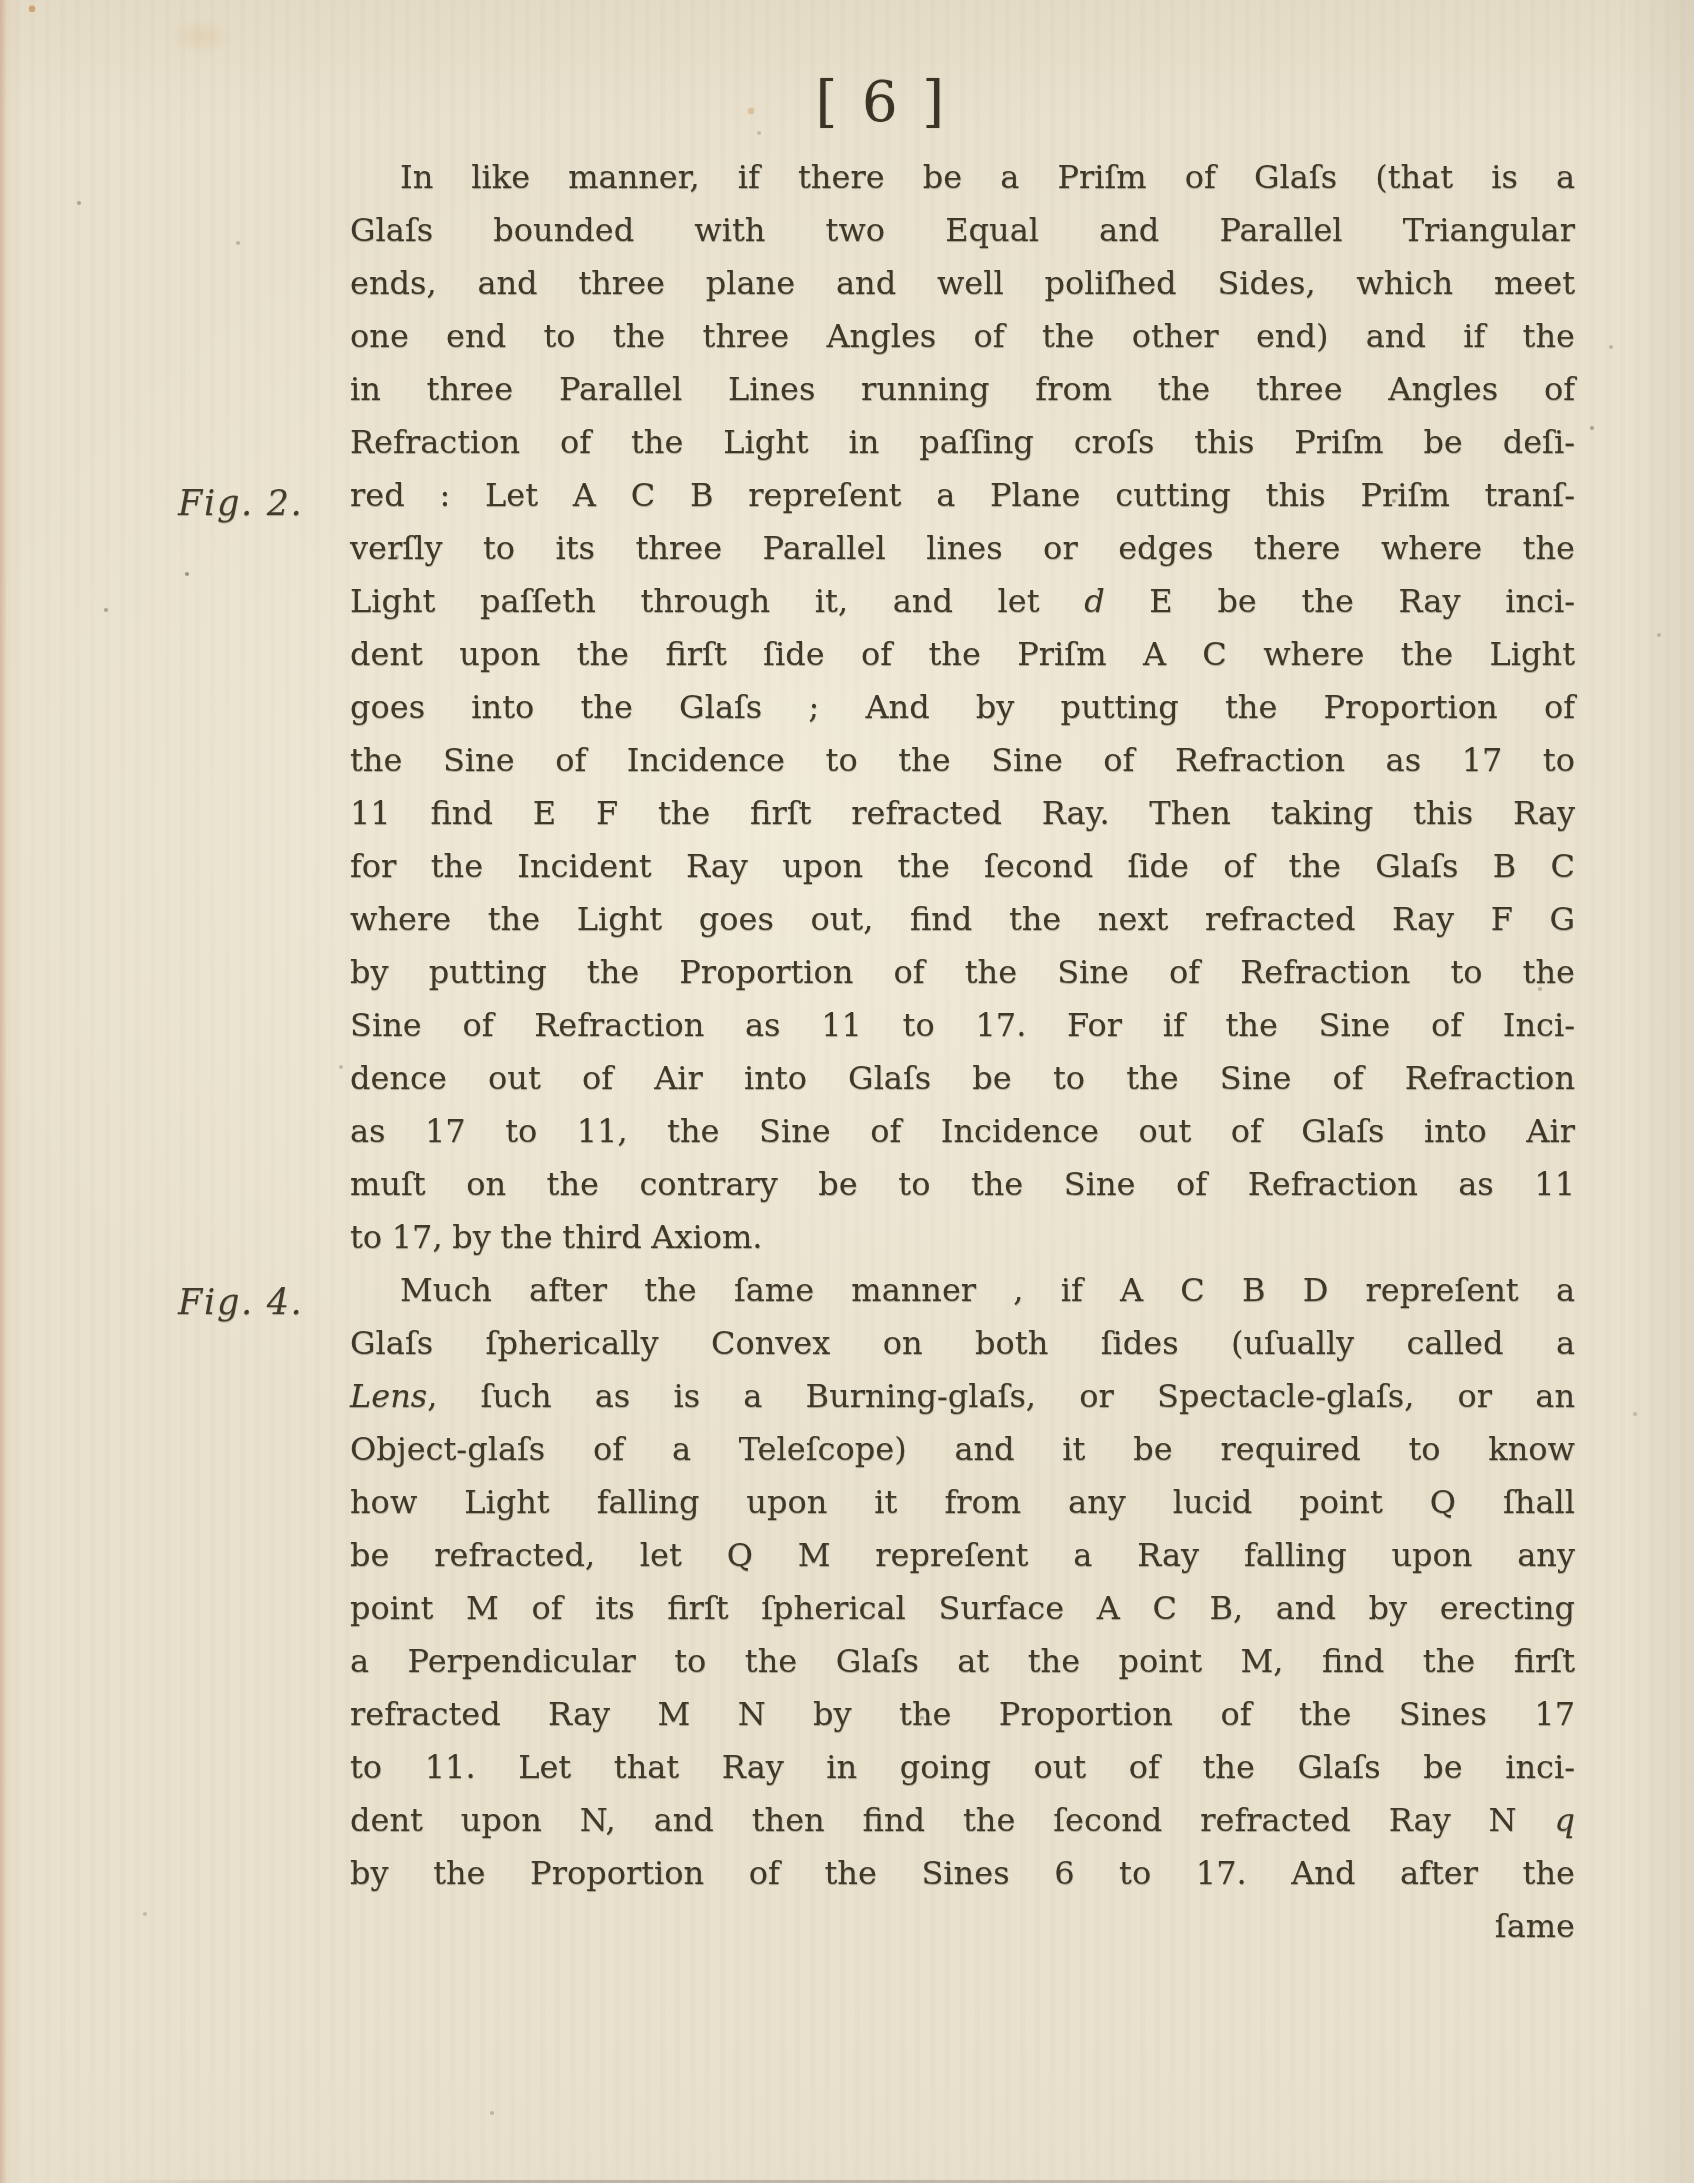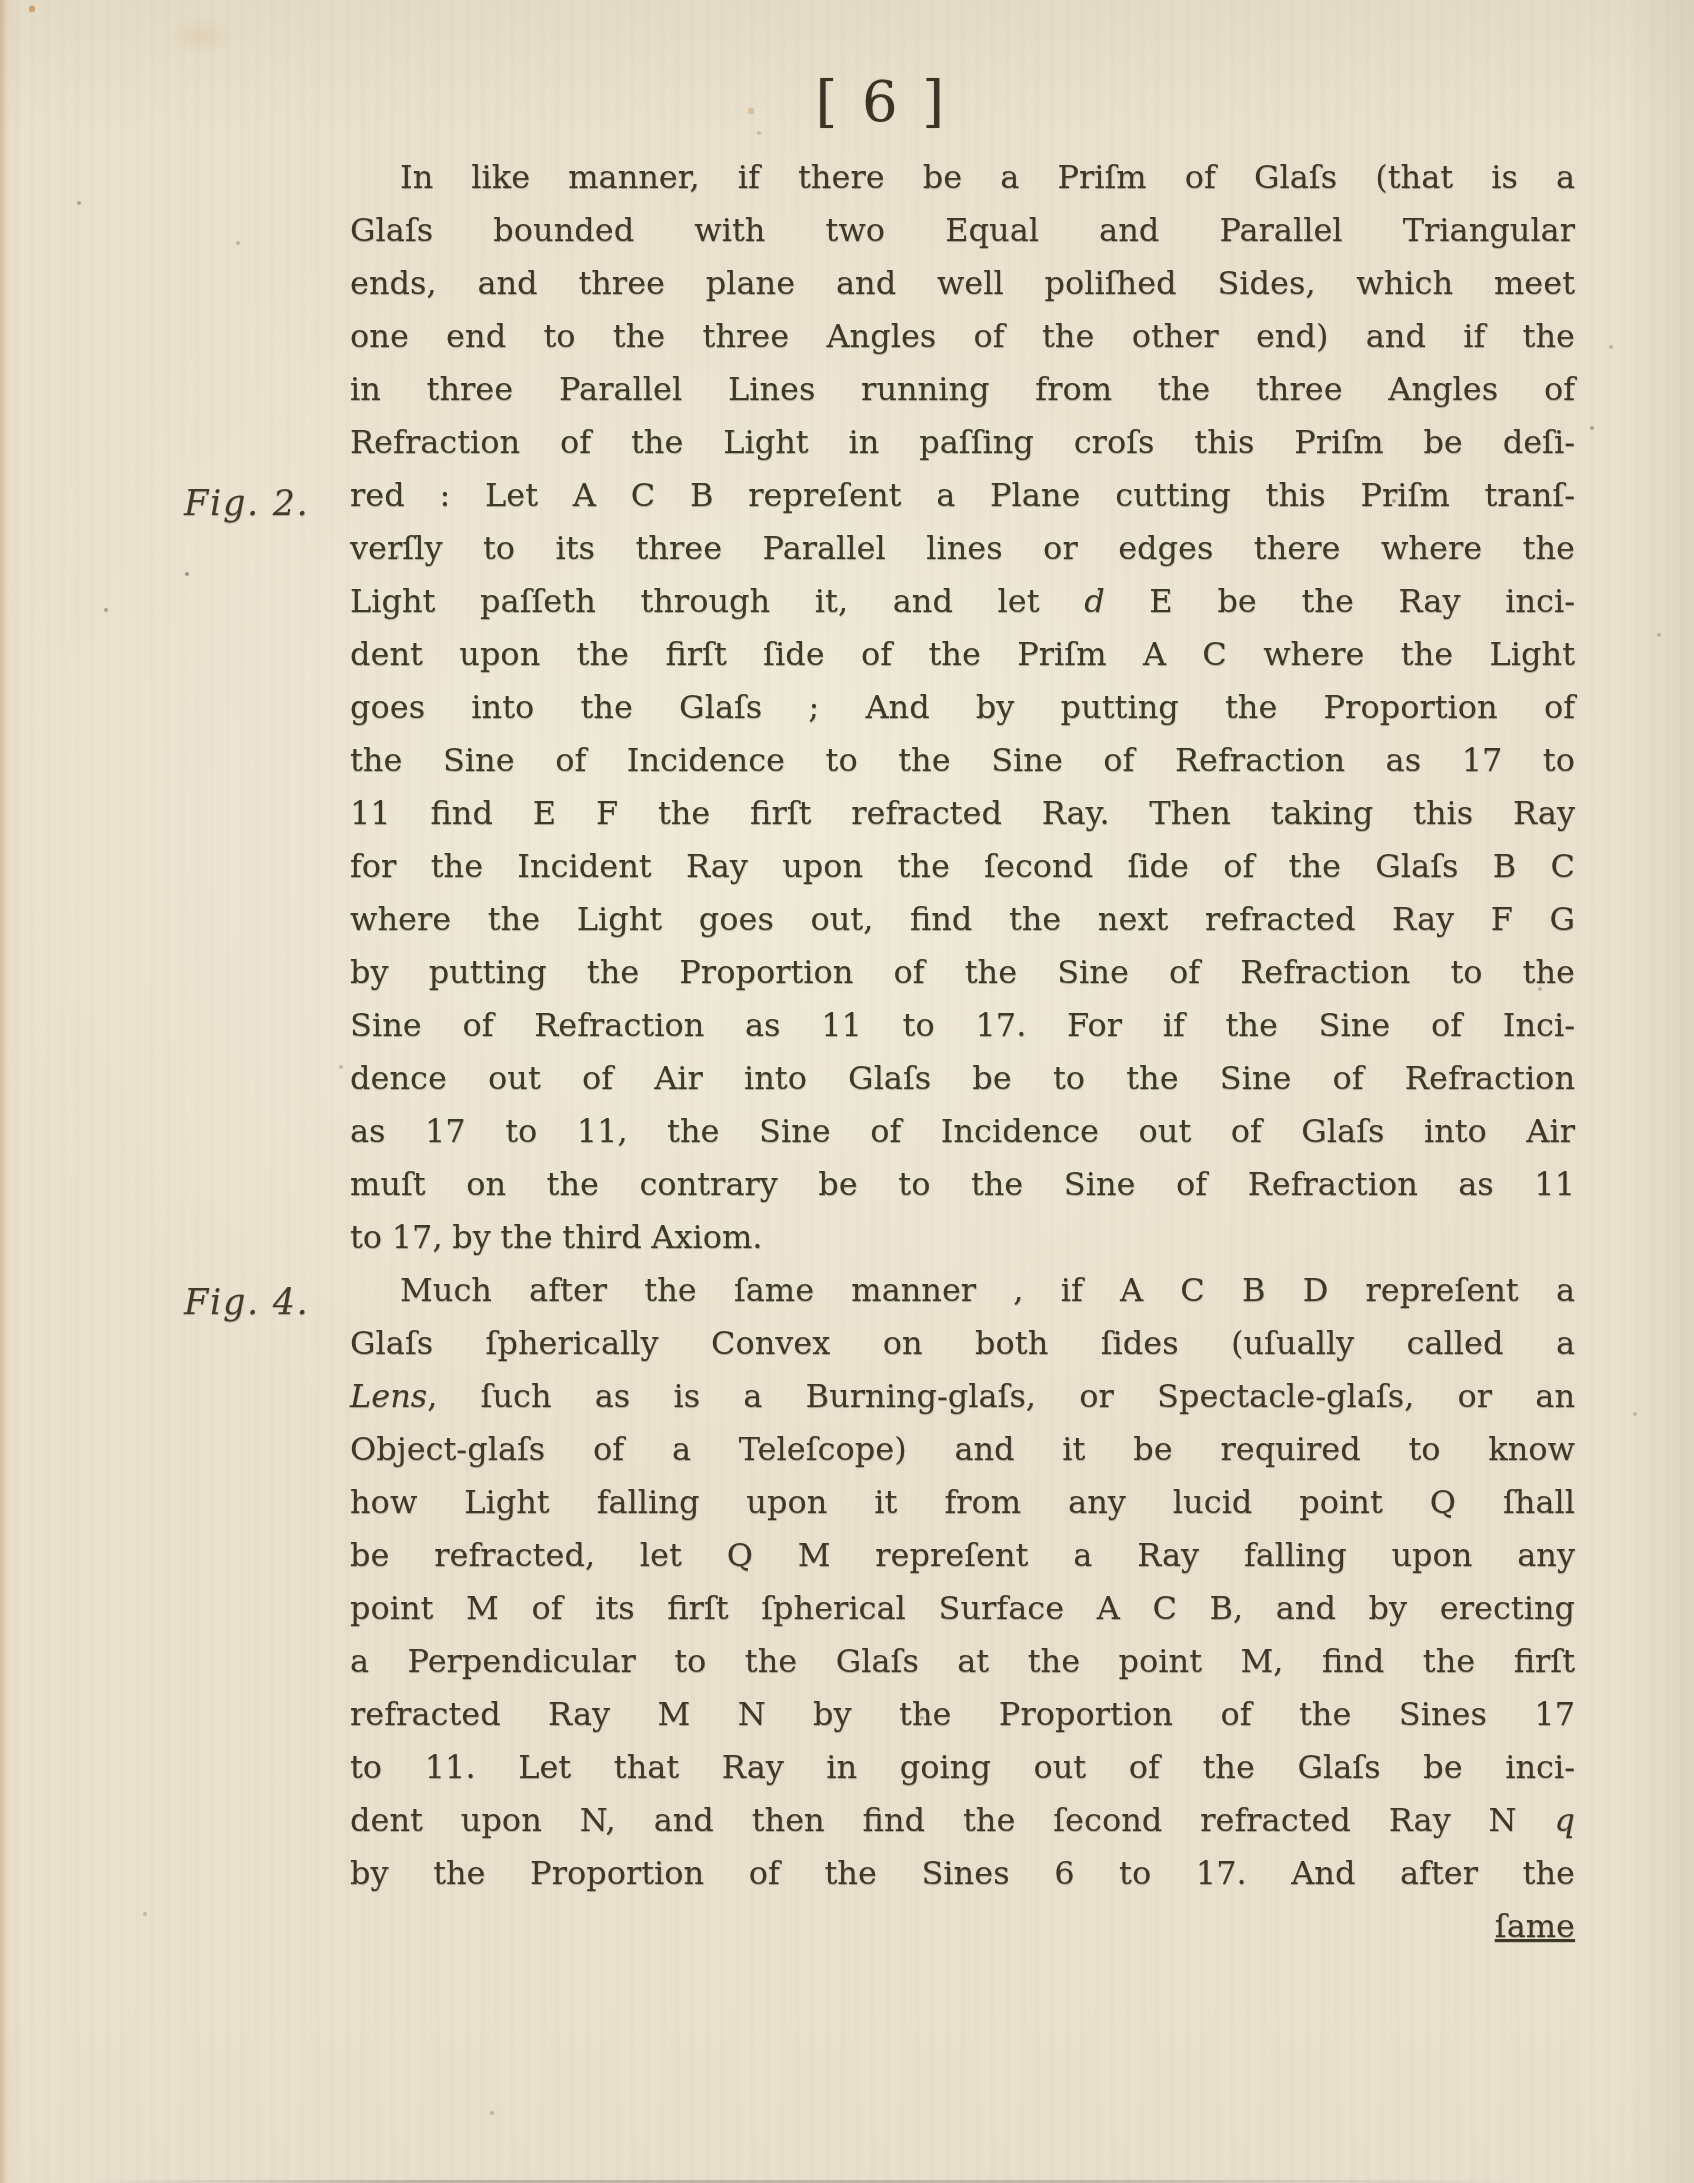--- a/index.html
+++ b/index.html
@@ -46,25 +46,25 @@
   }
   .line {
     height: 53px;
     line-height: 53px;
     text-align: justify;
     text-align-last: justify;
     white-space: normal;
   }
   .line.indent { text-indent: 50px; }
   .line.no-just { text-align-last: left; }
-  .line.right { text-align: right; text-align-last: right; text-decoration: underline; }
+  .line.right { text-align: right; text-align-last: right; }
   .line i { font-style: italic; }
   .margin-note {
     position: absolute;
-    left: 184px;
+    left: 178px;
     width: 163px;
     font-style: italic;
     font-size: 35px;
     line-height: 53px;
     letter-spacing: 1.7px;
     color: #433c2e;
     text-shadow: 0.3px 0.5px 0.8px rgba(62,56,43,0.35);
   }
   .catchword-line { margin-top: 0px; }
   .specks {

